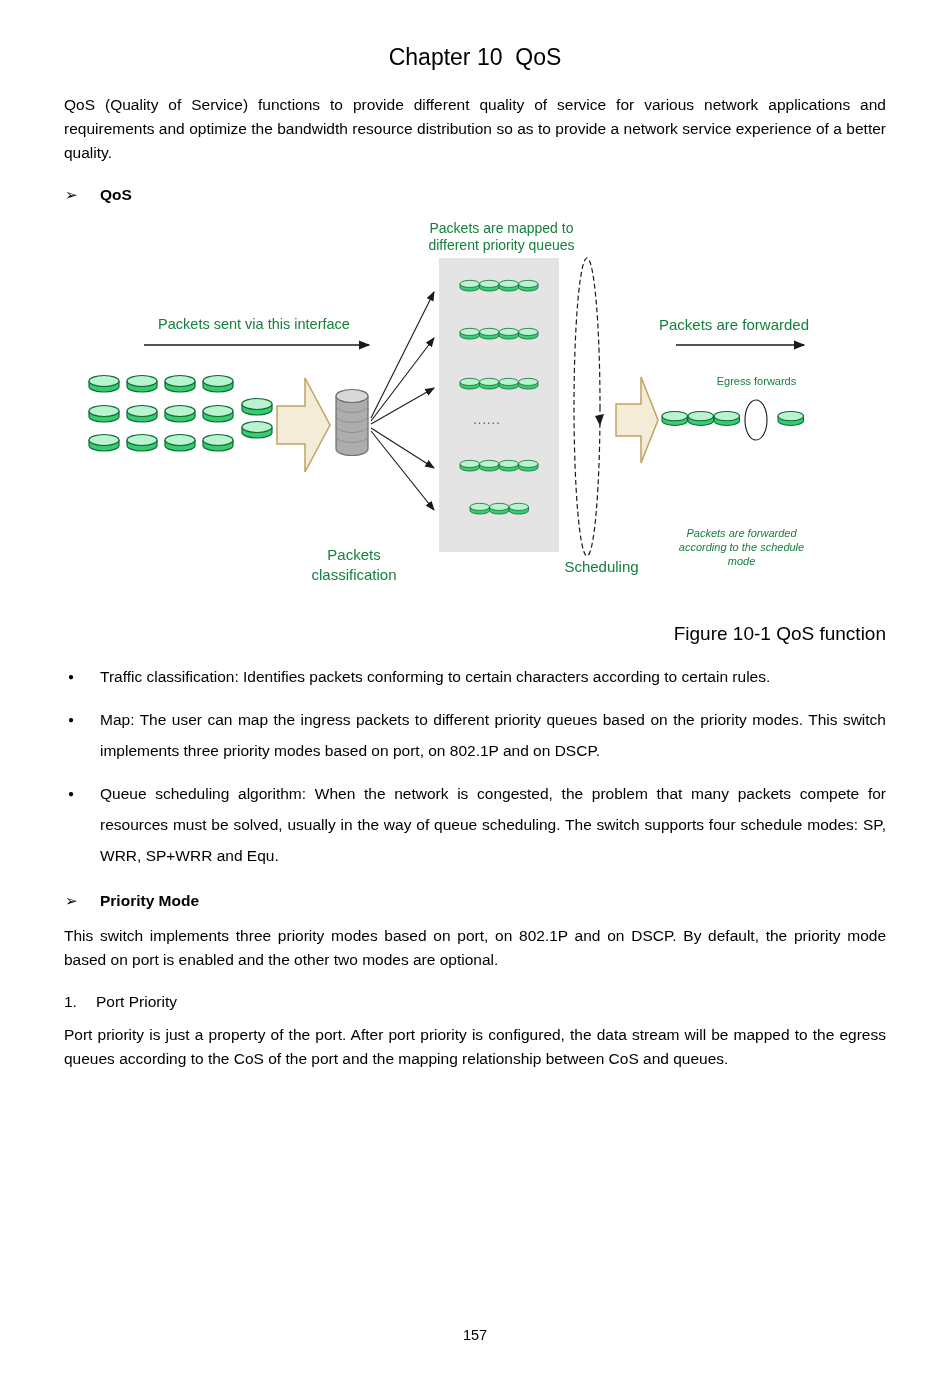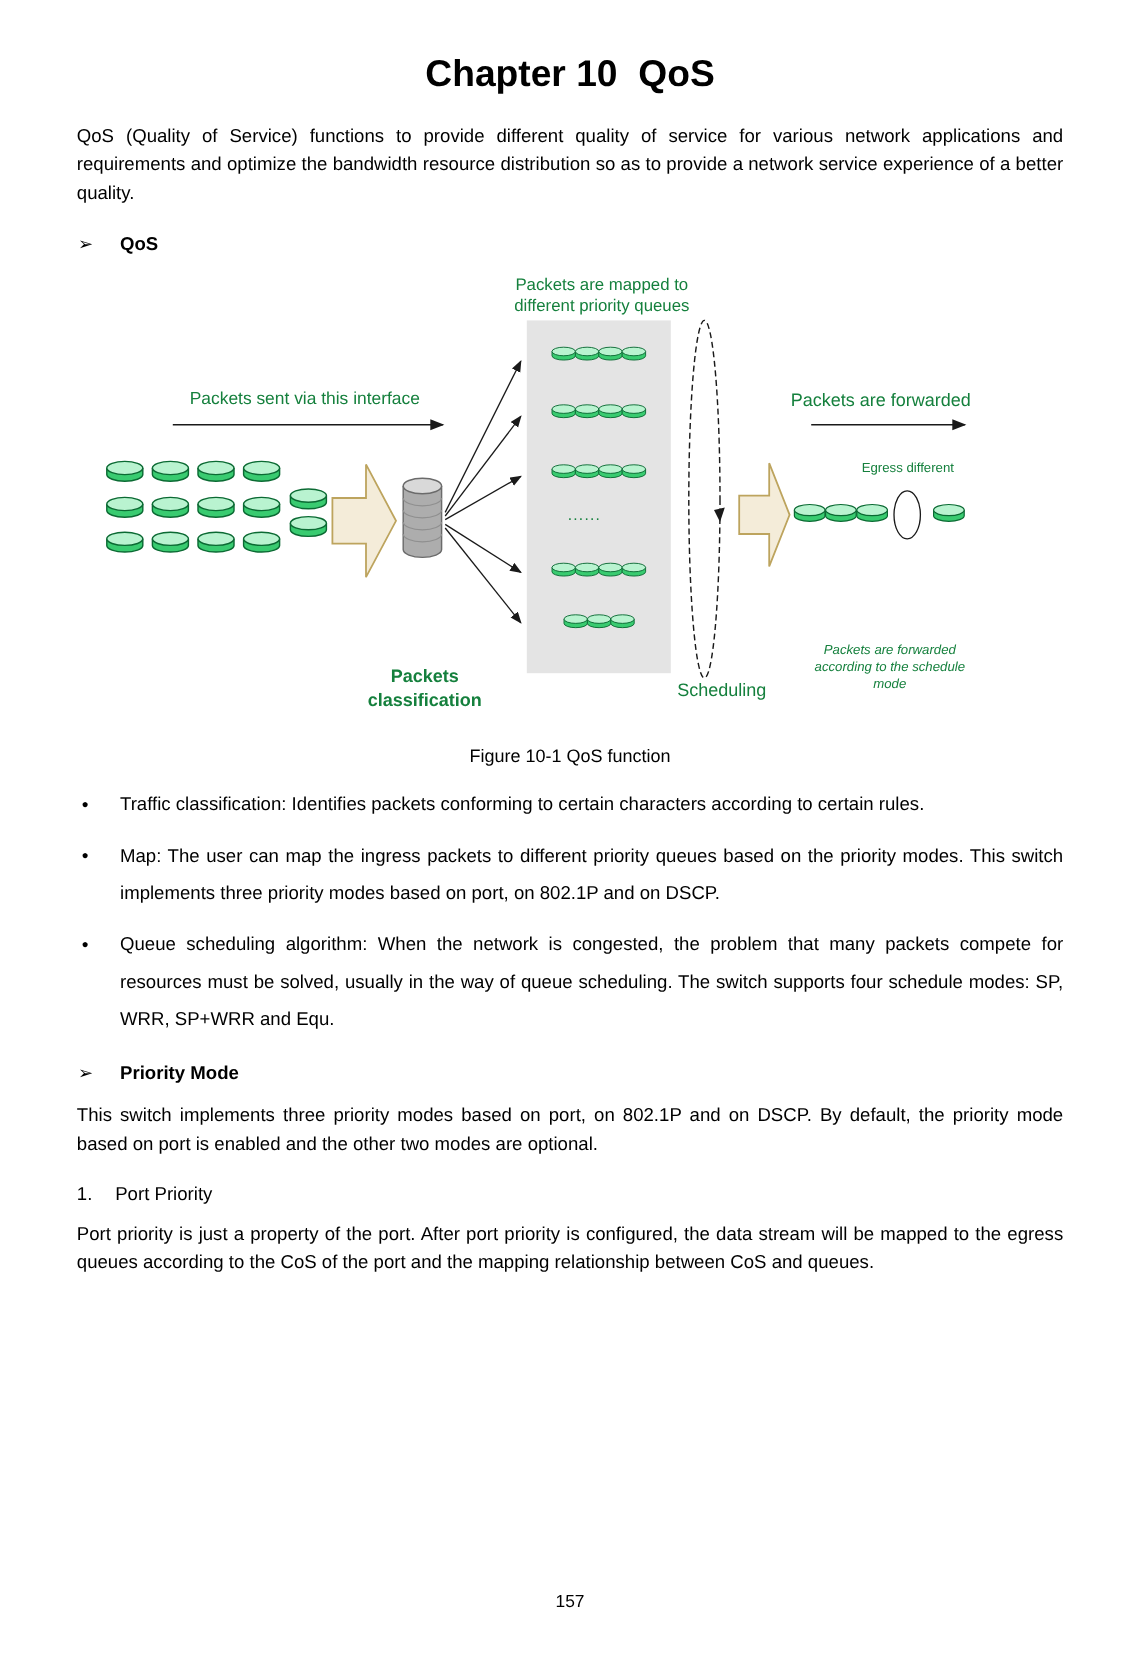--- a/index.html
+++ b/index.html
@@ -5,21 +5,21 @@
   * { margin:0; padding:0; box-sizing:border-box; }
   html,body { background:#fff; }
   body {
     width:950px; height:1395px;
     font-family:"Liberation Sans", sans-serif;
     color:#000;
   }
   .page { position:relative; width:950px; height:1395px; padding:44px 64px 0; overflow:hidden; }
 
   .title {
-    text-align:center; font-size:31px; font-weight:bold;
+    text-align:center; font-size:23px; font-weight:normal;
     margin-bottom:22px; white-space:pre-wrap;
   }
   p.body {
     font-size:15.5px; line-height:24px; text-align:justify;
   }
   .sub-heading {
     position:relative; padding-left:36px; font-weight:bold;
     font-size:15.5px; line-height:23px; margin:18px 0 12px;
   }
   .sub-heading .marker { position:absolute; left:1px; top:0; font-weight:normal; font-size:15px; }
@@ -40,23 +40,23 @@
   }
   .diagram svg { position:absolute; left:0; top:0; }
   .fig-label { position:absolute; text-align:center; font-size:14px; line-height:1.2; color:#15803d; }
   .fl-mapped   { left:350px; top:0;     width:175px; }
   .fl-sent     { left:70px;  top:96px;  width:240px; font-size:14.5px; }
   .fl-fwd      { left:575px; top:96px;  width:190px; font-size:15px; }
   .fl-egress   { left:635px; top:155px; width:115px; font-size:11px; }
   .fl-dots     { left:400px; top:192px; width:46px;  font-size:13px; letter-spacing:1px; }
   .fl-sched    { left:480px; top:338px; width:115px; font-size:15px; }
   .fl-mode     { left:600px; top:307px; width:155px; font-size:11px; line-height:1.25;font-style:italic; }
-  .fl-class    { left:230px; top:325px; width:120px; font-size:15px; line-height:1.35;font-weight:bold; }
-
-  .caption { text-align:center; font-size:15px; margin-top:13px; }
+  .fl-class    { left:230px; top:325px; width:120px; font-size:15px; line-height:1.35; }
+
+  .caption { text-align:right; font-size:19px; margin-top:23px; }
 
   .page-number { position:absolute; bottom:52px; left:0; width:100%; text-align:center; font-size:14.5px; }
 </style>
 </head>
 <body>
 
 <div class="page">
 
   <h1 class="title">Chapter 10  QoS</h1>
 
@@ -148,21 +148,21 @@
         <use href="#cyl" transform="translate(624,191) scale(0.85)"></use>
         <use href="#cyl" transform="translate(650,191) scale(0.85)"></use>
       </g>
       <ellipse cx="692" cy="200" rx="11" ry="20" fill="#ffffff" stroke="#1a1a1a" stroke-width="1.1"></ellipse>
       <use href="#cyl" transform="translate(714,191) scale(0.85)"></use>
     </svg>
 
     <div class="fig-label fl-mapped">Packets are mapped to different priority queues</div>
     <div class="fig-label fl-sent">Packets sent via this interface</div>
     <div class="fig-label fl-fwd">Packets are forwarded</div>
-    <div class="fig-label fl-egress">Egress different</div>
+    <div class="fig-label fl-egress">Egress forwards</div>
     <div class="fig-label fl-dots">......</div>
     <div class="fig-label fl-sched">Scheduling</div>
     <div class="fig-label fl-mode">Packets are forwarded according to the schedule mode</div>
     <div class="fig-label fl-class">Packets classification</div>
   </div>
 
   <div class="caption">Figure 10-1 QoS function</div>
 
   <div class="bullets">
     <div class="bullet-item">

